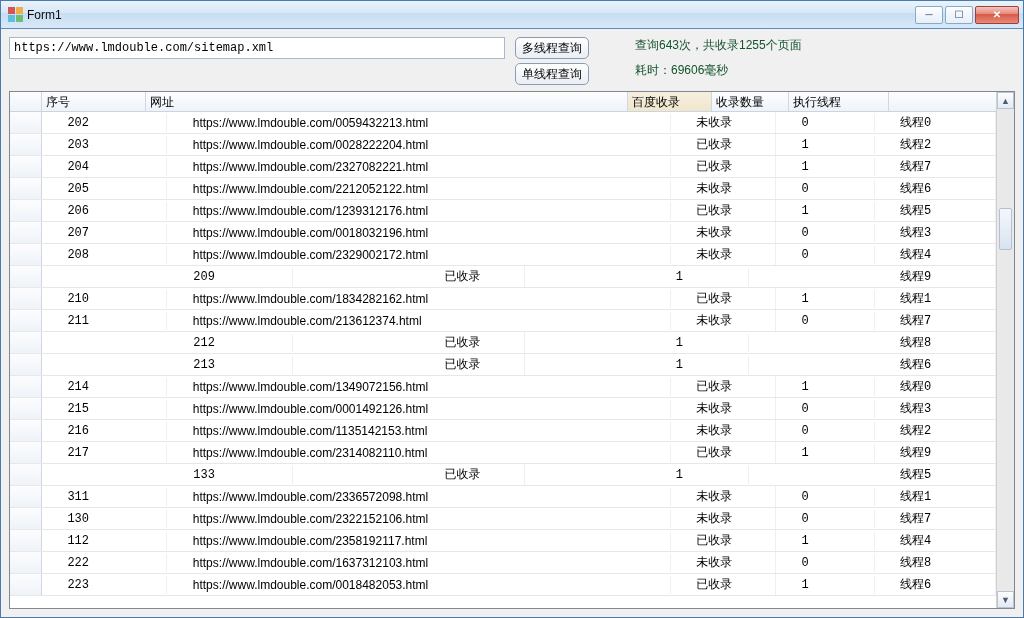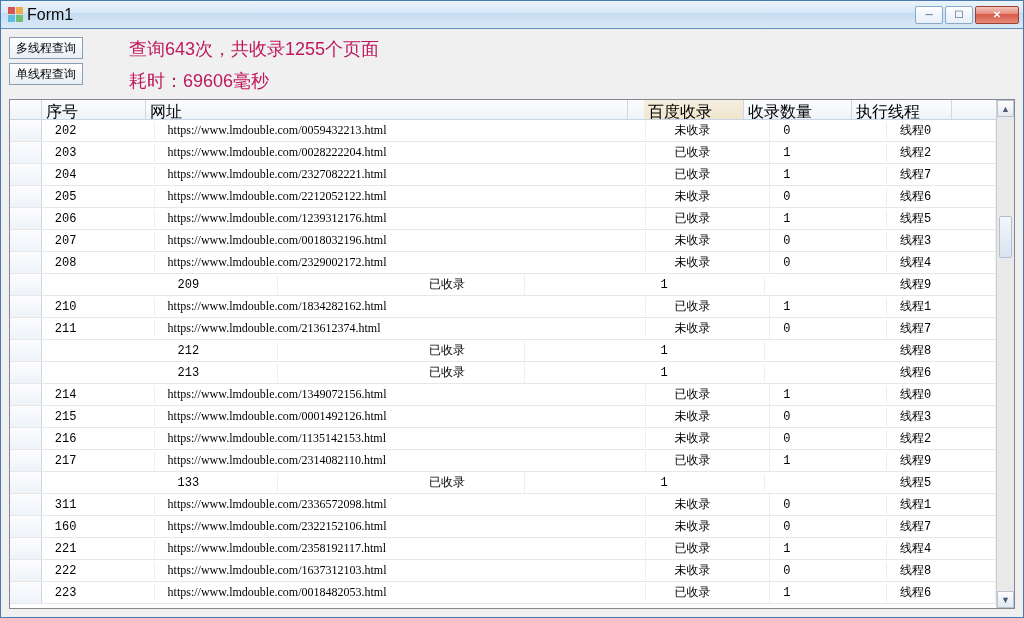--- a/index.html
+++ b/index.html
@@ -6,53 +6,53 @@
   body{background:#d6e4f2;display:flex;flex-direction:column;}
   
   .window{width:1024px;height:618px;box-sizing:border-box;border:1px solid #4a79ad;background:#fff;display:flex;flex-direction:column;}
   .titlebar{height:28px;background:linear-gradient(#eaf3fb,#d6e7f7 45%,#c7ddf2 46%,#d9e9f8);display:flex;align-items:center;padding:0 2px 0 6px;border-bottom:1px solid #5d8cc0;box-sizing:border-box;}
   .app-icon{width:16px;height:16px;margin-right:4px;display:flex;flex-wrap:wrap;}
   .app-icon span{width:7px;height:7px;margin:0.5px;}
   .app-icon .r{background:#d9534f;}
   .app-icon .y{background:#f0ad4e;}
   .app-icon .b{background:#5bc0de;}
   .app-icon .g{background:#6fbf73;}
-  .title-text{flex:0 0 auto;font-size:16px;color:#0a0a0a;}
+  .title-text{flex:0 0 auto;font-size:12px;color:#0a0a0a;}
   .title-spacer{flex:1;}
   .winbtns{display:flex;gap:2px;margin-right:2px;}
   .winbtn{width:28px;height:18px;border:1px solid #8aa9c7;border-radius:2px;background:linear-gradient(#fdfdfe,#e6effa);display:flex;align-items:center;justify-content:center;cursor:default;box-sizing:border-box;}
   .winbtn.close{width:44px;background:linear-gradient(#f3c4ba,#e6887a 45%,#d85a46 46%,#e58b7b);border-color:#a04034;color:#fff;}
   .winbtn .glyph{font-size:10px;line-height:1;color:#2d4a6b;}
   .winbtn.close .glyph{color:#fff;font-weight:bold;}
   
   .client{flex:1;background:#f0f0f0;display:flex;flex-direction:column;padding:8px;box-sizing:border-box;}
   .toprow{display:flex;align-items:flex-start;gap:10px;margin-bottom:6px;}
   .url-input{width:496px;height:22px;border:1px solid #a6b8d0;background:#fff;padding:2px 4px;box-sizing:border-box;font-family:"SimSun","Courier New",monospace;font-size:12px;}
   .btncol{display:flex;flex-direction:column;gap:4px;}
-  .btn{width:74px;height:22px;border:1px solid #8a9db5;border-radius:0;background:linear-gradient(#fefefe,#e9eff6);cursor:default;font-size:12px;display:flex;align-items:center;justify-content:center;box-sizing:border-box;}
+  .btn{width:74px;height:22px;border:1px solid #8a9db5;border-radius:5px;background:linear-gradient(#fefefe,#e9eff6);cursor:default;font-size:12px;display:flex;align-items:center;justify-content:center;box-sizing:border-box;}
   .statuscol{display:flex;flex-direction:column;gap:8px;padding-left:36px;}
-  .status-line{font-size:18px;color:#be185d;}
+  .status-line{font-size:12px;color:#14532d;}
   
   .gridwrap{flex:1;border:1px solid #828790;background:#fff;position:relative;display:flex;box-sizing:border-box;}
   .grid{flex:1;overflow:hidden;display:flex;flex-direction:column;}
   .ghead{display:flex;background:linear-gradient(#fdfdfe,#eef3f9);border-bottom:1px solid #c9d5e4;height:20px;box-sizing:border-box;}
-  .gh{border-right:1px solid #d0d7e2;padding:2px 4px;box-sizing:border-box;font-size:16px;color:#000;white-space:nowrap;overflow:hidden;}
+  .gh{border-right:1px solid #d0d7e2;padding:2px 4px;box-sizing:border-box;font-size:12px;color:#000;white-space:nowrap;overflow:hidden;}
   .gh.sorted{background:linear-gradient(#f6efe0,#f0e6cc);}
   .gbody{flex:1;overflow:hidden;}
   .grow{display:flex;height:22px;border-bottom:1px solid #e7e7e7;box-sizing:border-box;align-items:center;justify-content:space-between;}
   .grow:nth-child(odd){background:#fff;}
   .grow:nth-child(even){background:#fff;}
   .rowhead{width:32px;height:100%;border-right:1px solid #d0d7e2;background:linear-gradient(#fdfdfe,#eef3f9);box-sizing:border-box;}
   .gc{border-right:1px solid #efefef;padding:2px 4px;box-sizing:border-box;font-size:12px;white-space:nowrap;overflow:hidden;font-family:"SimSun","Courier New",monospace;}
   
   .c-rh{width:32px;}
   .c0{width:104px;}
-  .c1{width:482px;font-family:Liberation Serif, serif;}
-  .c2{width:100px;margin-left:16px;}
-  .c3{width:108px;}
+  .c1{width:482px;font-family:Liberation Sans, sans-serif;}
+  .c2{width:84px;}
+  .c3{width:77px;}
   .c4{width:100px;}
   
   .vscroll{width:17px;background:#e9e9e9;border-left:1px solid #d0d0d0;position:relative;}
   .vscroll .arrow{position:absolute;left:0;width:17px;height:17px;background:linear-gradient(#fdfdfe,#e4e9f1);border:1px solid #b8c3d3;box-sizing:border-box;display:flex;align-items:center;justify-content:center;font-size:9px;color:#4a5b73;}
   .vscroll .arrow.up{top:0;}
   .vscroll .arrow.dn{bottom:0;}
   .vscroll .thumb{position:absolute;left:2px;right:2px;top:116px;height:40px;background:linear-gradient(#f4f7fb,#d9e3ef);border:1px solid #b2c0d3;border-radius:2px;}
   
 </style>
 </head>
@@ -76,20 +76,21 @@
           <span class="glyph">☐</span>
         </div>
       <div class="winbtn close">
           <span class="glyph">✕</span>
         </div>
     </div>
   </div>
 
   <div class="client">
     <div class="toprow">
+      <input class="url-input" type="text" value="https://www.lmdouble.com/sitemap.xml" style="">
       <div class="btncol">
         <div class="btn">多线程查询</div>
         <div class="btn">单线程查询</div>
       </div>
       <div class="statuscol">
         <div class="status-line">查询643次，共收录1255个页面</div>
         <div class="status-line">耗时：69606毫秒</div>
       </div>
     </div>
 
@@ -240,29 +241,29 @@
             <div class="grow">
               <div class="rowhead"></div>
               <div class="gc c0">311</div>
               <div class="gc c1">https://www.lmdouble.com/2336572098.html</div>
               <div class="gc c2">未收录</div>
               <div class="gc c3">0</div>
               <div class="gc c4">线程1</div>
             </div>
             <div class="grow">
               <div class="rowhead"></div>
-              <div class="gc c0">160</div>
+              <div class="gc c0">130</div>
               <div class="gc c1">https://www.lmdouble.com/2322152106.html</div>
               <div class="gc c2">未收录</div>
               <div class="gc c3">0</div>
               <div class="gc c4">线程7</div>
             </div>
             <div class="grow">
               <div class="rowhead"></div>
-              <div class="gc c0">221</div>
+              <div class="gc c0">112</div>
               <div class="gc c1">https://www.lmdouble.com/2358192117.html</div>
               <div class="gc c2">已收录</div>
               <div class="gc c3">1</div>
               <div class="gc c4">线程4</div>
             </div>
             <div class="grow">
               <div class="rowhead"></div>
               <div class="gc c0">222</div>
               <div class="gc c1">https://www.lmdouble.com/1637312103.html</div>
               <div class="gc c2">未收录</div>

